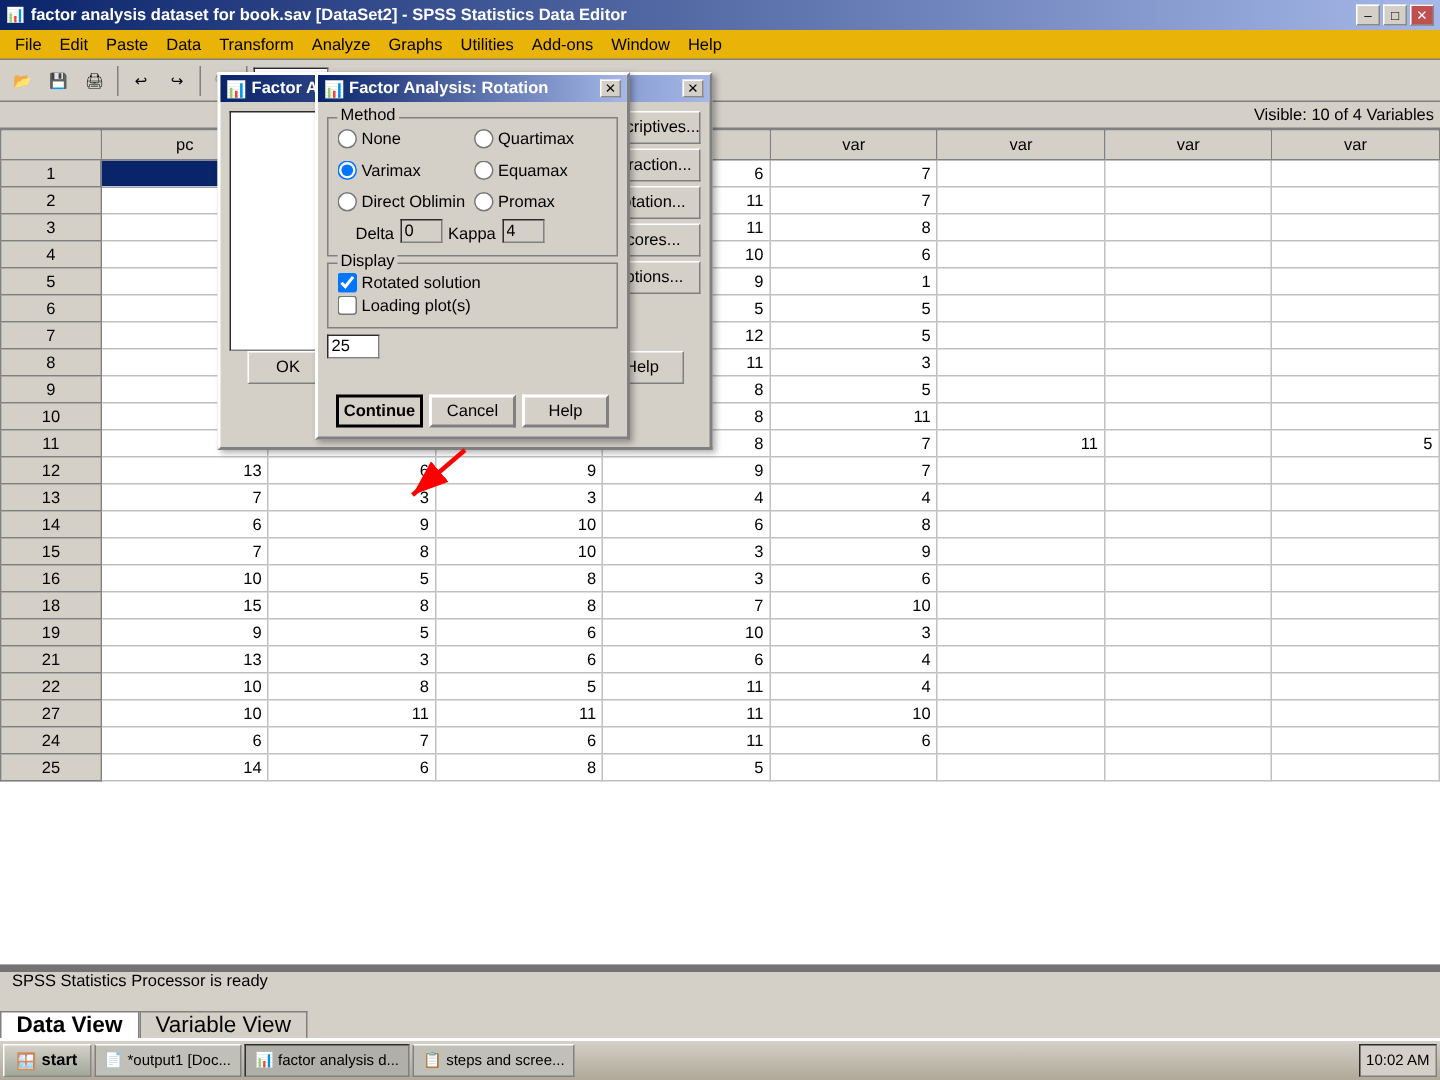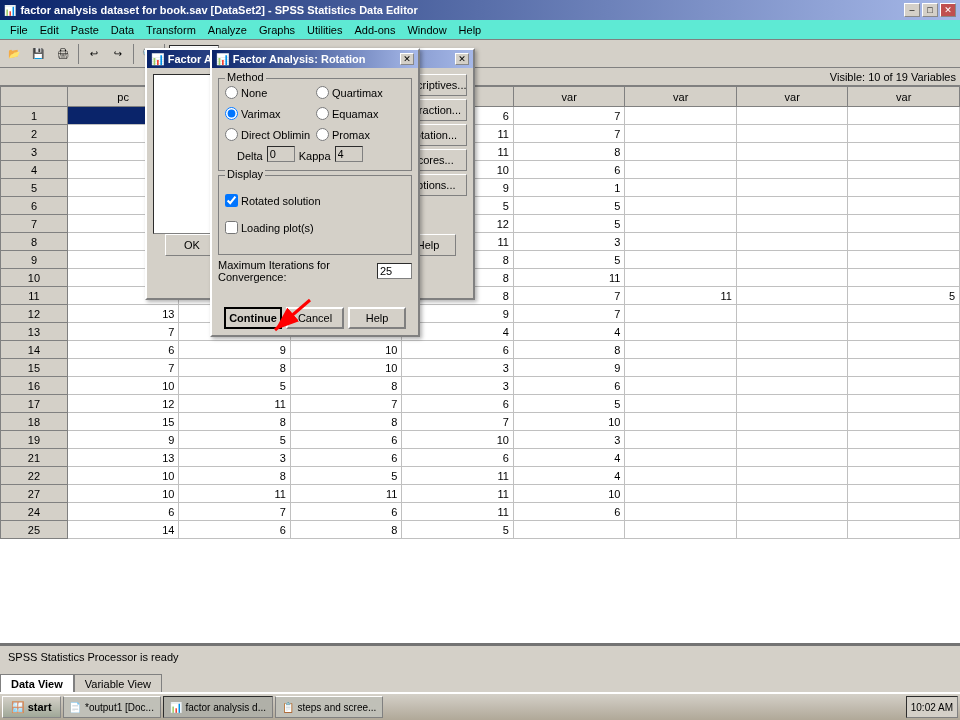--- a/index.html
+++ b/index.html
@@ -18,21 +18,21 @@
     .title-bar-text { font-size: 11px; font-weight: bold; display: flex; align-items: center; gap: 4px; }
     .title-bar-controls { display: flex; gap: 2px; }
     .title-btn {
       width: 16px; height: 14px; background: #d4d0c8;
       border: 1px solid #888; border-top-color: #fff; border-left-color: #fff;
       font-size: 9px; cursor: pointer; display: flex; align-items: center; justify-content: center;
     }
 
     
     .menu-bar {
-      background: #5eead4;
+      background: #eab308;
       height: 20px;
       display: flex;
       align-items: center;
       padding: 0 4px;
       border-bottom: 1px solid #808080;
     }
     .menu-item {
       padding: 2px 6px;
       cursor: pointer;
       font-size: 11px;
@@ -102,21 +102,21 @@
       padding: 0 4px;
       font-size: 11px;
       border-bottom: 1px solid #808080;
     }
     .tab {
       padding: 2px 10px;
       background: #d4d0c8;
       border: 1px solid #808080;
       border-bottom: none;
       cursor: pointer;
-      font-size: 11px;
+      font-size: 15px;
       height: 18px;
       display: flex; align-items: center;
     }
     .tab.active { background: white; font-weight: bold; }
 
     
     .taskbar {
       position: absolute;
       bottom: 0; left: 0; right: 0;
       height: 28px;
@@ -218,21 +218,21 @@
     }
     .group-label {
       position: absolute;
       top: -8px; left: 6px;
       background: #d4d0c8;
       padding: 0 2px;
       font-size: 11px;
     }
     .radio-row { display: flex; align-items: center; gap: 3px; margin: 3px 0; font-size: 11px; }
     .radio-grid { display: grid; grid-template-columns: 1fr 1fr; gap: 2px; }
-    .checkbox-row { display: flex; align-items: center; gap: 3px; font-size: 11px; margin: 14px 0; }
+    .checkbox-row { display: flex; align-items: center; gap: 3px; font-size: 11px; margin: 2px 0; }
     .iter-row { display: flex; align-items: center; gap: 4px; font-size: 11px; margin: 4px 0; }
     .iter-input {
       width: 35px; height: 16px;
       border: 1px inset #808080;
       background: white;
       font-size: 11px;
       padding: 1px 2px;
     }
     .kappa-delta-row { display: flex; align-items: flex-end; gap: 4px; font-size: 11px; margin: 2px 12px; }
     .small-input {
@@ -313,21 +313,21 @@
   <div class="toolbar-sep"></div>
   <button class="toolbar-btn">↩</button>
   <button class="toolbar-btn">↪</button>
   <div class="toolbar-sep"></div>
   <button class="toolbar-btn">🔍</button>
   <div class="toolbar-sep"></div>
   <input class="var-box" value="1 : pc" readonly="" style="">
 </div>
 
 <div class="visible-bar">
-  <span>Visible: 10 of 19 Variables</span>
+  <span>Visible: 10 of 4 Variables</span>
 </div>
 
 <div class="grid-scroll-container" style="overflow:auto; background:white;">
   <table class="data-grid">
     <thead>
       <tr>
         <th style="min-width:30px;"></th>
         <th class="col-pc">pc</th>
         <th>voc</th>
         <th>oa</th>
@@ -509,31 +509,20 @@
           <td>10</td>
           <td>5</td>
           <td>8</td>
           <td>3</td>
           <td>6</td>
           <td></td>
           <td></td>
           <td></td>
         </tr>
         <tr>
-          <td class="row-num">17</td>
-          <td>12</td>
-          <td>11</td>
-          <td>7</td>
-          <td>6</td>
-          <td>5</td>
-          <td></td>
-          <td></td>
-          <td></td>
-        </tr>
-        <tr>
           <td class="row-num">18</td>
           <td>15</td>
           <td>8</td>
           <td>8</td>
           <td>7</td>
           <td>10</td>
           <td></td>
           <td></td>
           <td></td>
         </tr>
@@ -600,21 +589,21 @@
           <td>5</td>
           <td></td>
           <td></td>
           <td></td>
           <td></td>
         </tr>
       </tbody>
   </table>
 </div>
 
-<div style="position:absolute; bottom:57px; left:0; right:0; height:20px; background:#d4d0c8; border-top:3px solid #737373; display:flex; align-items:flex-end; padding:0 8px; font-size:11px; z-index:1;">
+<div style="position:absolute; bottom:57px; left:0; right:0; height:20px; background:#d4d0c8; border-top:5px solid #737373; display:flex; align-items:flex-start; padding:0 8px; font-size:11px; z-index:1;">
   <span>SPSS Statistics  Processor is ready</span>
 </div>
 
 <div style="position:absolute; bottom:28px; left:0; height:20px; display:flex; align-items:flex-end; z-index:2;">
   <div class="tab active">Data View</div>
   <div class="tab">Variable View</div>
 </div>
 
 <div class="taskbar">
   <button class="start-btn">
@@ -721,21 +710,20 @@
           <input type="checkbox" checked="" style="">
           <label>Rotated solution</label>
         </div>
         <div class="checkbox-row">
           <input type="checkbox" style="">
           <label>Loading plot(s)</label>
         </div>
       </div>
 
       <div class="iter-row">
-        <label>Maximum Iterations for Convergence:</label>
         <input class="iter-input" value="25" style="">
       </div>
 
       <div class="rot-btn-row">
         <button class="rot-btn continue">Continue</button>
         <button class="rot-btn">Cancel</button>
         <button class="rot-btn">Help</button>
       </div>
     </div>
   </div>

